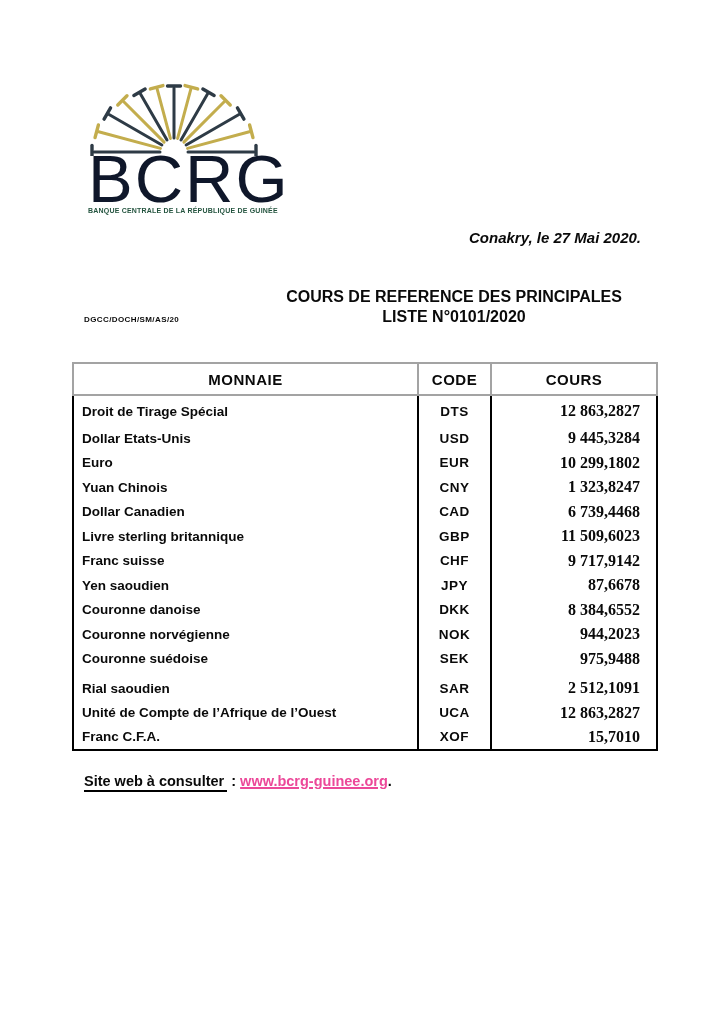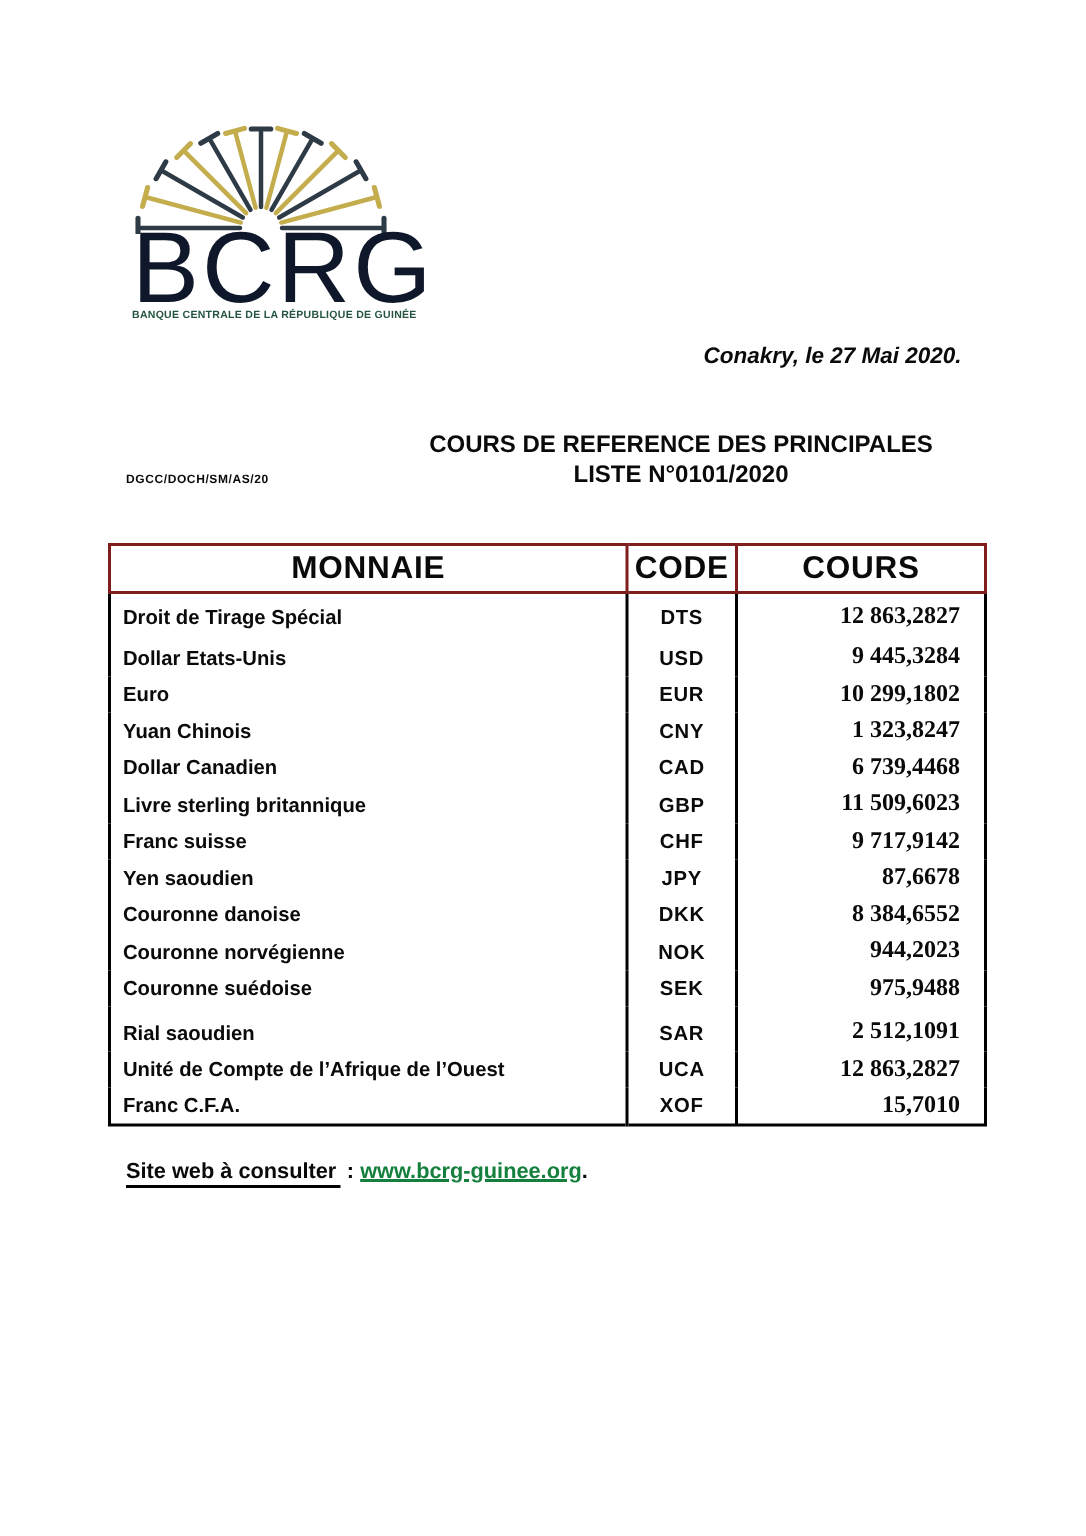--- a/index.html
+++ b/index.html
@@ -40,22 +40,22 @@
   
   table.rates{
     position:absolute;left:72px;top:362px;
     width:584px;border-collapse:collapse;table-layout:fixed;
     border:2px solid #000;
   }
   .rates col.c1{width:345px;}
   .rates col.c2{width:73px;}
   .rates col.c3{width:166px;}
   .rates th{
-    height:30px;font-size:21px;font-weight:bold;text-align:center;
-    border:2px solid #7f1d1d;letter-spacing:0.5px;padding:0;
+    height:30px;font-size:15px;font-weight:bold;text-align:center;
+    border:2px solid #a3a3a3;letter-spacing:0.5px;padding:0;
   }
   .rates td{
     border-left:2px solid #000;border-right:2px solid #000;
     border-top:none;border-bottom:none;
     padding:0;vertical-align:middle;
   }
   .rates tbody tr{height:24.5px;}
   .rates tbody tr.first{height:31px;}
   .rates tbody tr.spacer{height:5px;}
   td.monnaie{
@@ -71,21 +71,21 @@
     padding-right:16px;white-space:nowrap;
   }
   
   .footer{
     position:absolute;left:84px;top:773px;
     font-size:14.5px;font-weight:bold;white-space:nowrap;
   }
   .weblabel{border-bottom:2px solid #000;padding-bottom:1px;padding-right:3px;}
   .colon{white-space:pre;}
   a.weblink{
-    color:#15803d;font-weight:bold;
+    color:#ec4899;font-weight:bold;
     text-decoration:underline;text-decoration-thickness:2px;
     cursor:pointer;
   }
 </style>
 </head>
 <body>
 
 <div class="page">
 
   <div class="logo">

